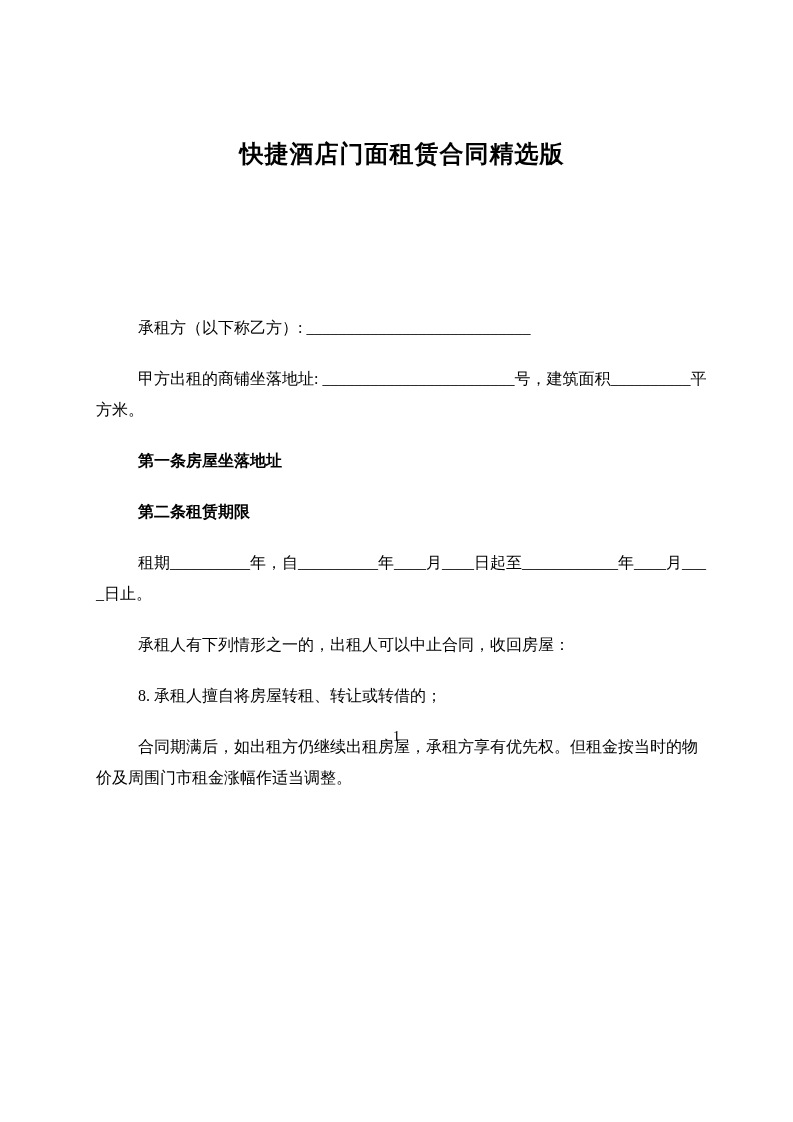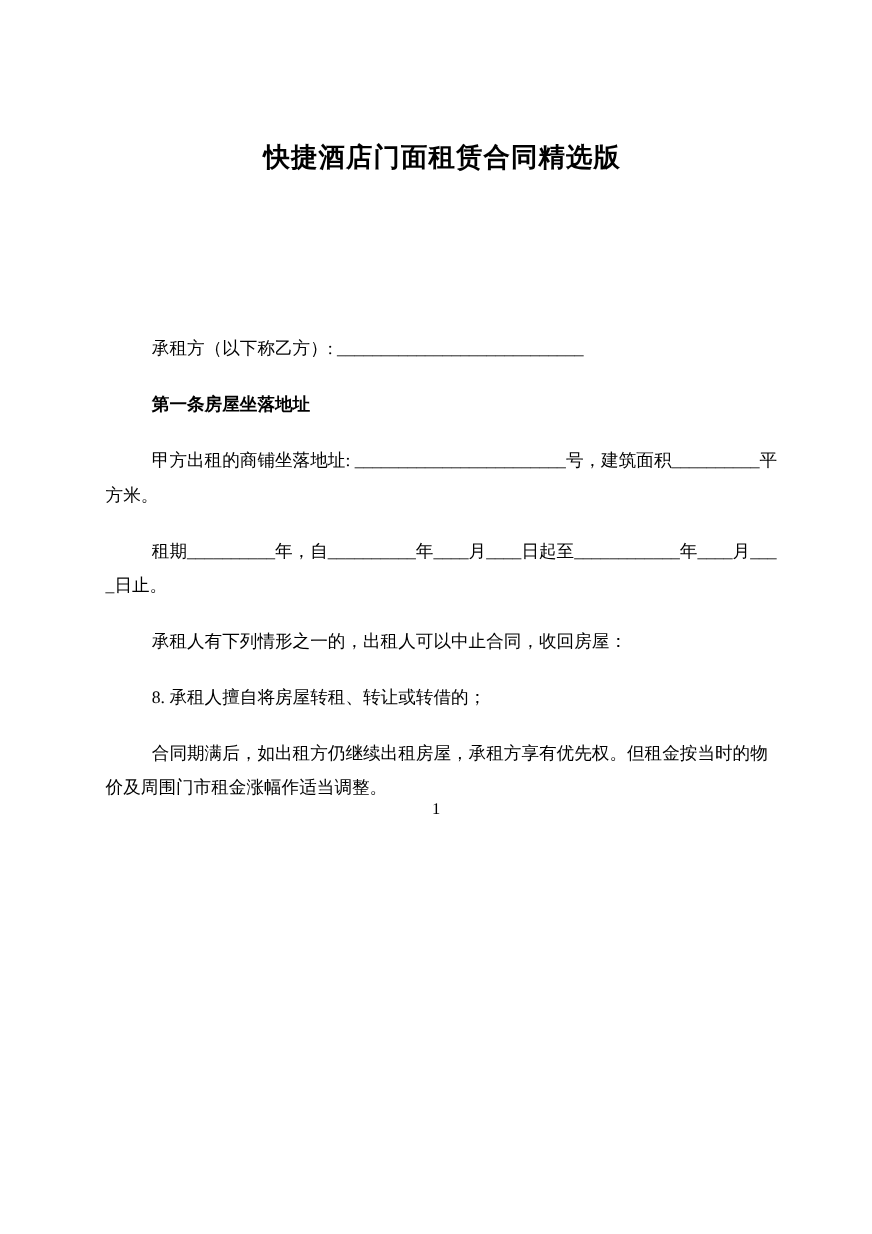--- a/index.html
+++ b/index.html
@@ -7,21 +7,21 @@
     padding: 0;
     background: #ffffff;
   }
   .page {
     position: relative;
     width: 793px;
     height: 788px;
     margin: 0 auto;
     background: #ffffff;
     box-sizing: border-box;
-    padding: 8px 85px 0 96px;
+    padding: 18px 85px 0 96px;
     overflow: hidden;
     color: #000000;
     font-family: "Liberation Serif", "DejaVu Serif", serif;
   }
   .doc-title {
     margin: 118px 0 140px 0;
     text-align: center;
     font-family: "Liberation Sans", "DejaVu Sans", sans-serif;
     font-size: 24px;
     line-height: 36px;
@@ -55,24 +55,25 @@
 <body>
 
 <div class="page">
 
   <h1 class="doc-title">快捷酒店门面租赁合同精选版</h1>
 
 
   <p class="para">承租方（以下称乙方）: ____________________________</p>
 
 
+  <p class="para">甲方出租的商铺坐落地址: ________________________号，建筑面积__________平方米。</p>
+
   <p class="para heading">第一条房屋坐落地址</p>
 
-  <p class="para">甲方出租的商铺坐落地址: ________________________号，建筑面积__________平方米。</p>
-
+  <p class="para heading">第二条租赁期限</p>
 
   <p class="para">租期__________年，自__________年____月____日起至____________年____月____日止。</p>
 
   <p class="para">承租人有下列情形之一的，出租人可以中止合同，收回房屋：</p>
 
   <p class="para">8. 承租人擅自将房屋转租、转让或转借的；</p>
 
 
 
   <p class="para">合同期满后，如出租方仍继续出租房屋，承租方享有优先权。但租金按当时的物价及周围门市租金涨幅作适当调整。</p>

